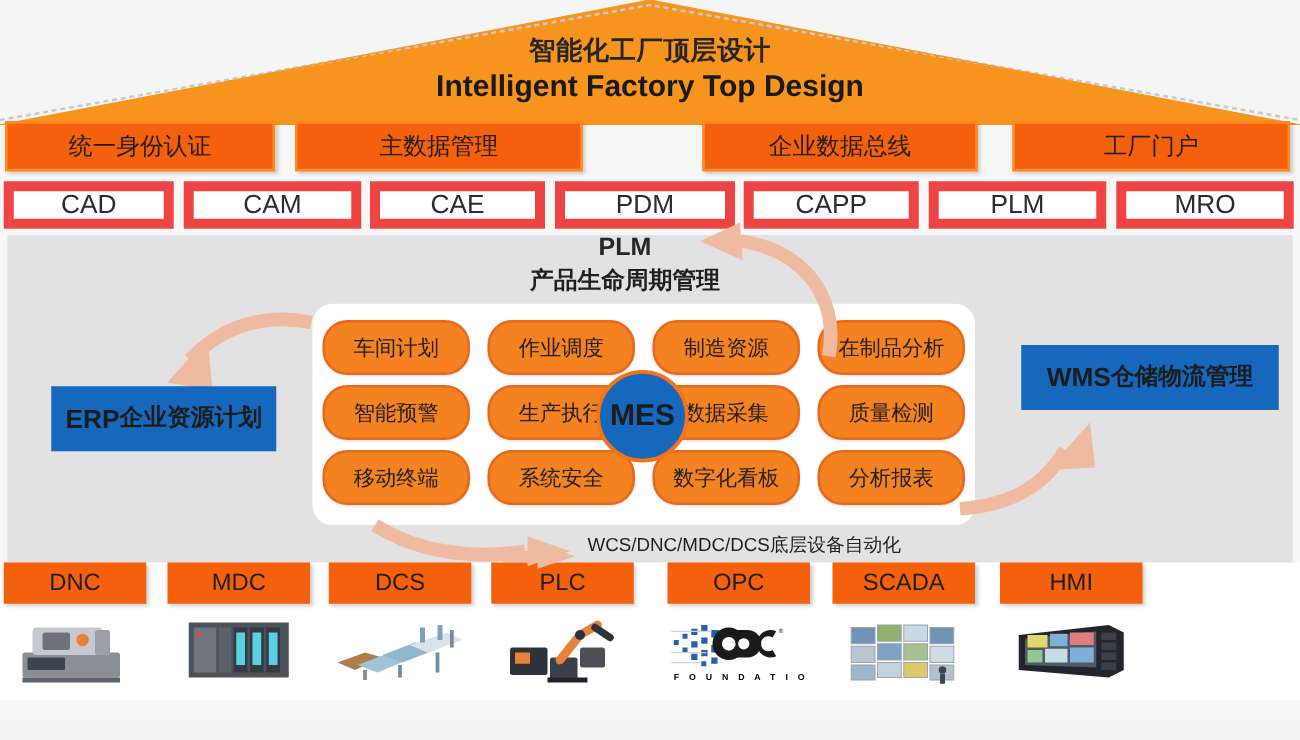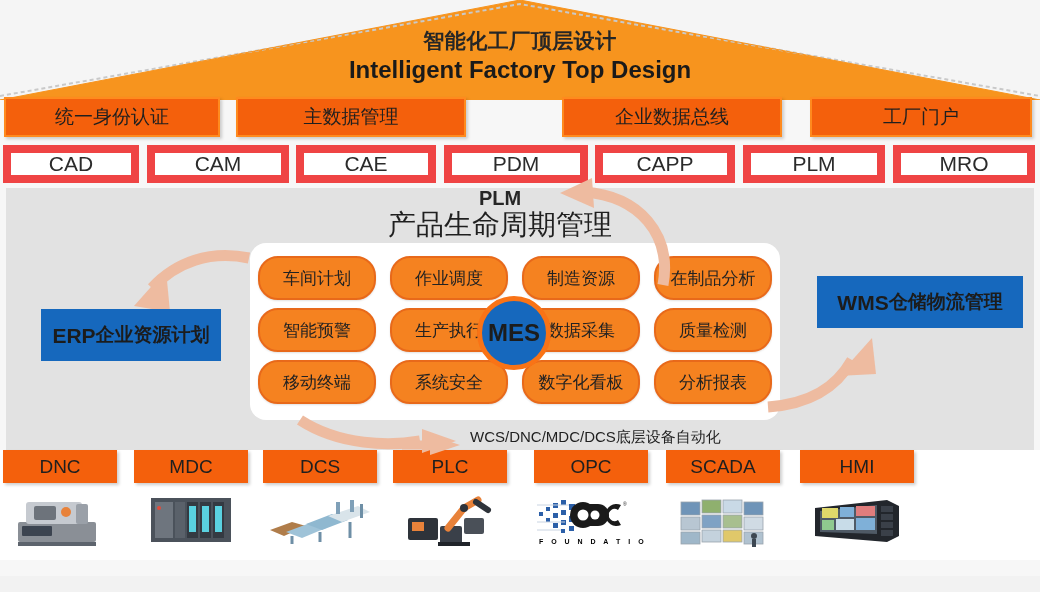--- a/index.html
+++ b/index.html
@@ -61,21 +61,21 @@
     background: #e2e2e2;
   }
   .plm-title {
     position: absolute; left: 300px; top: 186px; width: 400px;
     text-align: center; color: #262626;
     font-size: 20px; font-weight: bold; line-height: 25px;
   }
   .plm-sub {
     position: absolute; left: 270px; top: 212px; width: 460px;
     text-align: center; color: #1f1f1f;
-    font-size: 28px; font-weight: normal; line-height: 26px;
+    font-size: 19px; font-weight: bold; line-height: 26px;
   }
 
   
   .mes-card {
     position: absolute; left: 250px; top: 243px; width: 530px; height: 177px;
     background: #ffffff; border-radius: 16px;
   }
   .mes-grid {
     position: absolute; left: 258px; top: 256px;
     width: 514px; height: 152px;
@@ -88,21 +88,21 @@
     background: #f58220;
     border: 2px solid #e8691a;
     border-radius: 20px;
     display: flex; align-items: center; justify-content: center;
     color: #222222; font-size: 17px;
     box-shadow: 0 1px 2px rgba(0,0,0,0.12);
   }
   .mes-circle {
     position: absolute; left: 477px; top: 296px;
     width: 74px; height: 74px; border-radius: 50%;
-    background: #1668bd; border: 5px solid #f97316;
+    background: #1668bd; border: 3px solid #f97316;
     display: flex; align-items: center; justify-content: center;
     color: #1c1c1c; font-size: 24px; font-weight: bold;
     z-index: 6;
   }
 
   
   .blue-block {
     position: absolute; background: #1668bd;
     display: flex; flex-direction: row; align-items: center; justify-content: center;
     color: #1c1c1c; z-index: 5;

